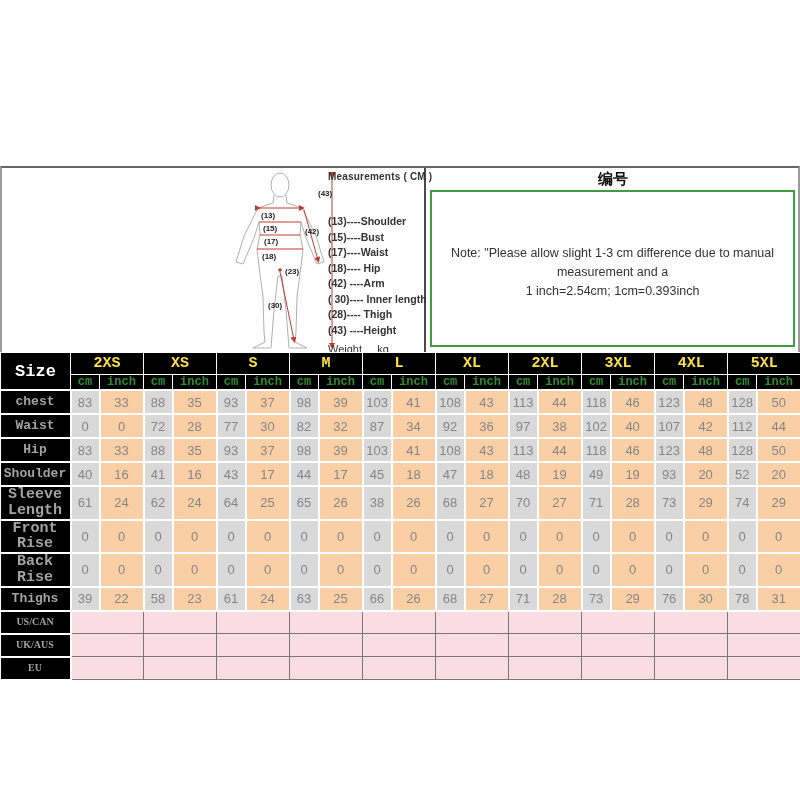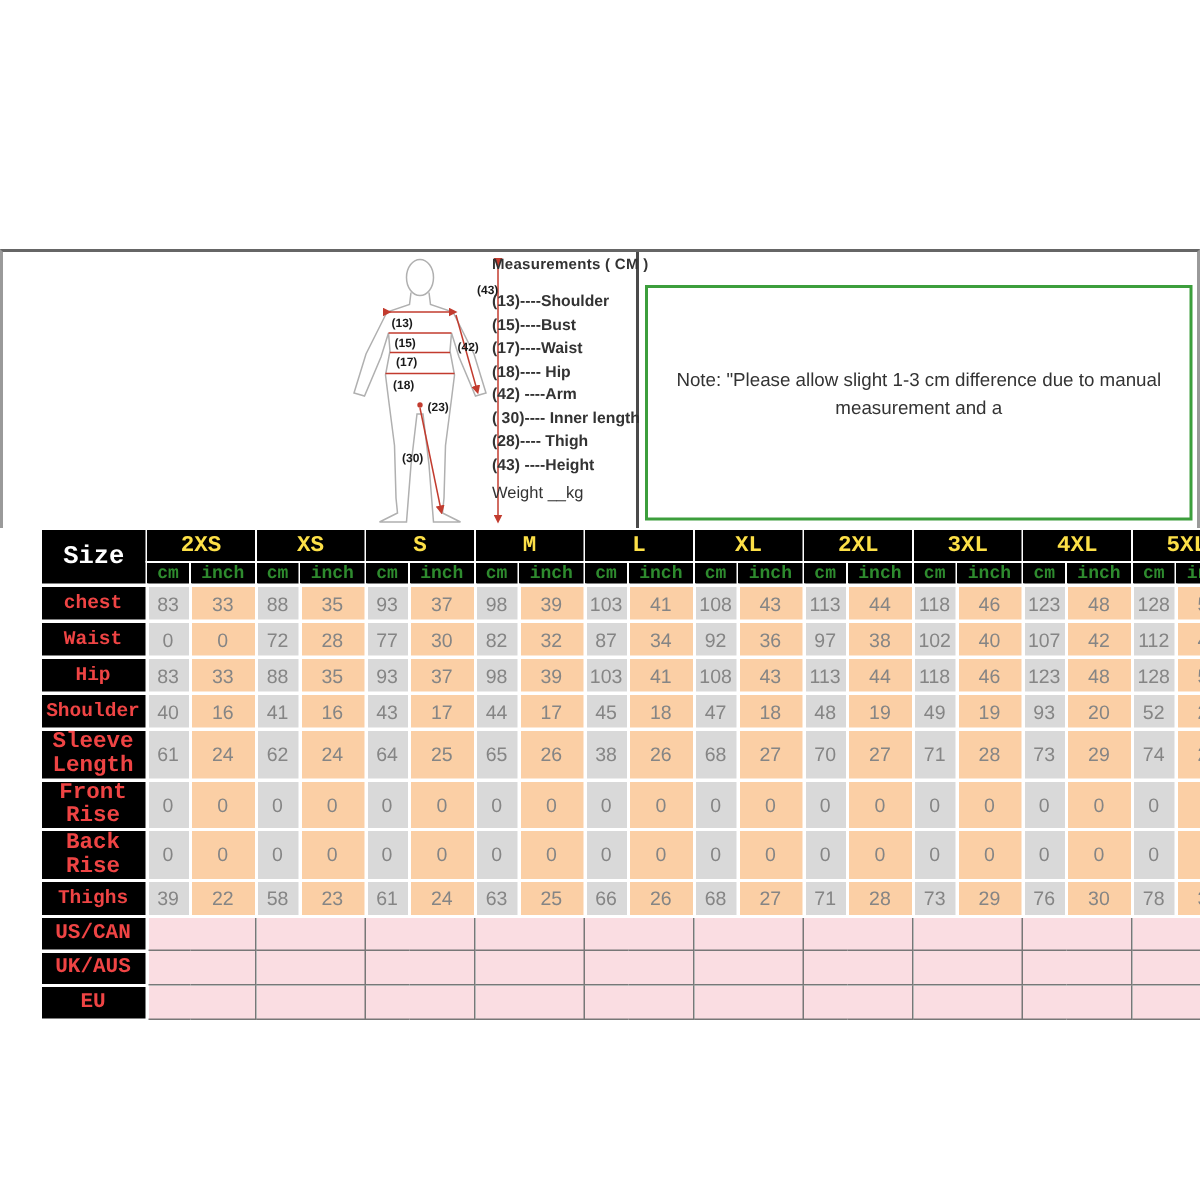--- a/index.html
+++ b/index.html
@@ -12,55 +12,55 @@
     position:absolute;top:166px;left:0;width:800px;height:186px;
     border-top:2px solid #666;box-sizing:border-box;
     border-left:2px solid #9a9a9a;border-right:2px solid #9a9a9a;
     background:#fff;
   }
   .figure-panel{position:absolute;top:0;left:0;width:424px;height:100%;border-right:2px solid #4a4a4a;box-sizing:border-box;}
   .figure-svg{position:absolute;left:226px;top:4px;}
   .measure-list{position:absolute;left:326px;top:3px;width:96px;color:#333;}
   .measure-title{font-size:10px;font-weight:bold;letter-spacing:.2px;white-space:nowrap;}
   .measure-item{font-size:10.5px;font-weight:bold;line-height:15.5px;white-space:nowrap;}
-  .measure-items{margin-top:12px;}
+  .measure-items{margin-top:32px;}
   .weight-label{font-size:11px;font-weight:normal;margin-top:5px;}
   .note-panel{position:absolute;top:0;left:426px;right:0;bottom:0;}
   .note-title{height:22px;line-height:21px;text-align:center;font-weight:bold;font-size:15px;color:#111;}
   .green-box{
     position:absolute;left:2px;right:3px;top:22px;bottom:5px;
     border:2px solid #3c9e3c;box-sizing:border-box;background:#fff;
   }
   .note-text{margin-top:52px;text-align:center;font-size:12.5px;line-height:1.5;color:#333;}
   
-  .size-table-wrap{position:absolute;top:352px;left:0;width:680px;margin-left:27px;}
+  .size-table-wrap{position:absolute;top:352px;left:0;width:680px;}
   table{border-collapse:collapse;table-layout:fixed;width:800px;background:#fff;}
   .r-size{height:22px;}
   .r-unit{height:15px;}
   .r-data{height:24px;}
   .r-region{height:23px;}
   th,td{padding:0;text-align:center;vertical-align:middle;overflow:hidden;}
   .corner-th{
     background:#000;color:#fff;border:1px solid #fff;
     font-family:"Liberation Mono", monospace;font-weight:bold;font-size:17px;
   }
   .size-th{
     background:#000;color:#fde047;border:1px solid #fff;
     font-family:"Liberation Mono", monospace;font-weight:bold;font-size:15px;
   }
   .unit-th{
     background:#000;color:#2e8b2e;border:1px solid #fff;
     font-family:"Liberation Mono", monospace;font-weight:bold;font-size:12px;
   }
   .label-cell{
-    background:#000;color:#ef4444;border:2px solid #fff;border-left:none;
+    background:#000;color:#a3a3a3;border:2px solid #fff;border-left:none;
     font-family:"Liberation Mono", monospace;font-weight:bold;font-size:13px;line-height:1.05;
   }
   .label-m{font-size:15px;}
-  .label-l{font-size:14px;}
+  .label-l{font-size:10px;font-family:Liberation Serif, serif;}
   .cm-cell{background:#d9d9d9;}
   .inch-cell{background:#fbcfa5;}
   .cm-cell,.inch-cell{
     border:2px solid #fff;color:#858585;font-size:13px;
   }
   .pink-cell{background:#fadde2;border:1px solid #777;}
   
   .body-line{stroke:#b0b0b0;fill:none;stroke-width:1;}
   .red-line{stroke:#c23b2e;fill:none;stroke-width:1;}
   .fig-label{font-size:8px;font-weight:bold;fill:#1a1a1a;font-family:"Liberation Sans",sans-serif;}
@@ -107,23 +107,25 @@
           <div class="measure-item">(42) ----Arm</div>
           <div class="measure-item">( 30)---- Inner length</div>
           <div class="measure-item">(28)---- Thigh</div>
           <div class="measure-item">(43) ----Height</div>
         </div>
       <div class="weight-label">Weight __kg</div>
     </div>
   </div>
 
   <div class="note-panel">
+    <div class="note-title">编号</div>
     <div class="green-box">
       <div class="note-text">
         <div>Note: "Please allow slight 1-3 cm difference due to manual measurement and a</div>
+        <div>1 inch=2.54cm; 1cm=0.393inch</div>
       </div>
     </div>
   </div>
 </div>
 
 <div class="size-table-wrap">
   <table id="size-table">
       <colgroup>
         <col style="width: 70px;">
         <col style="width: 29px;">

